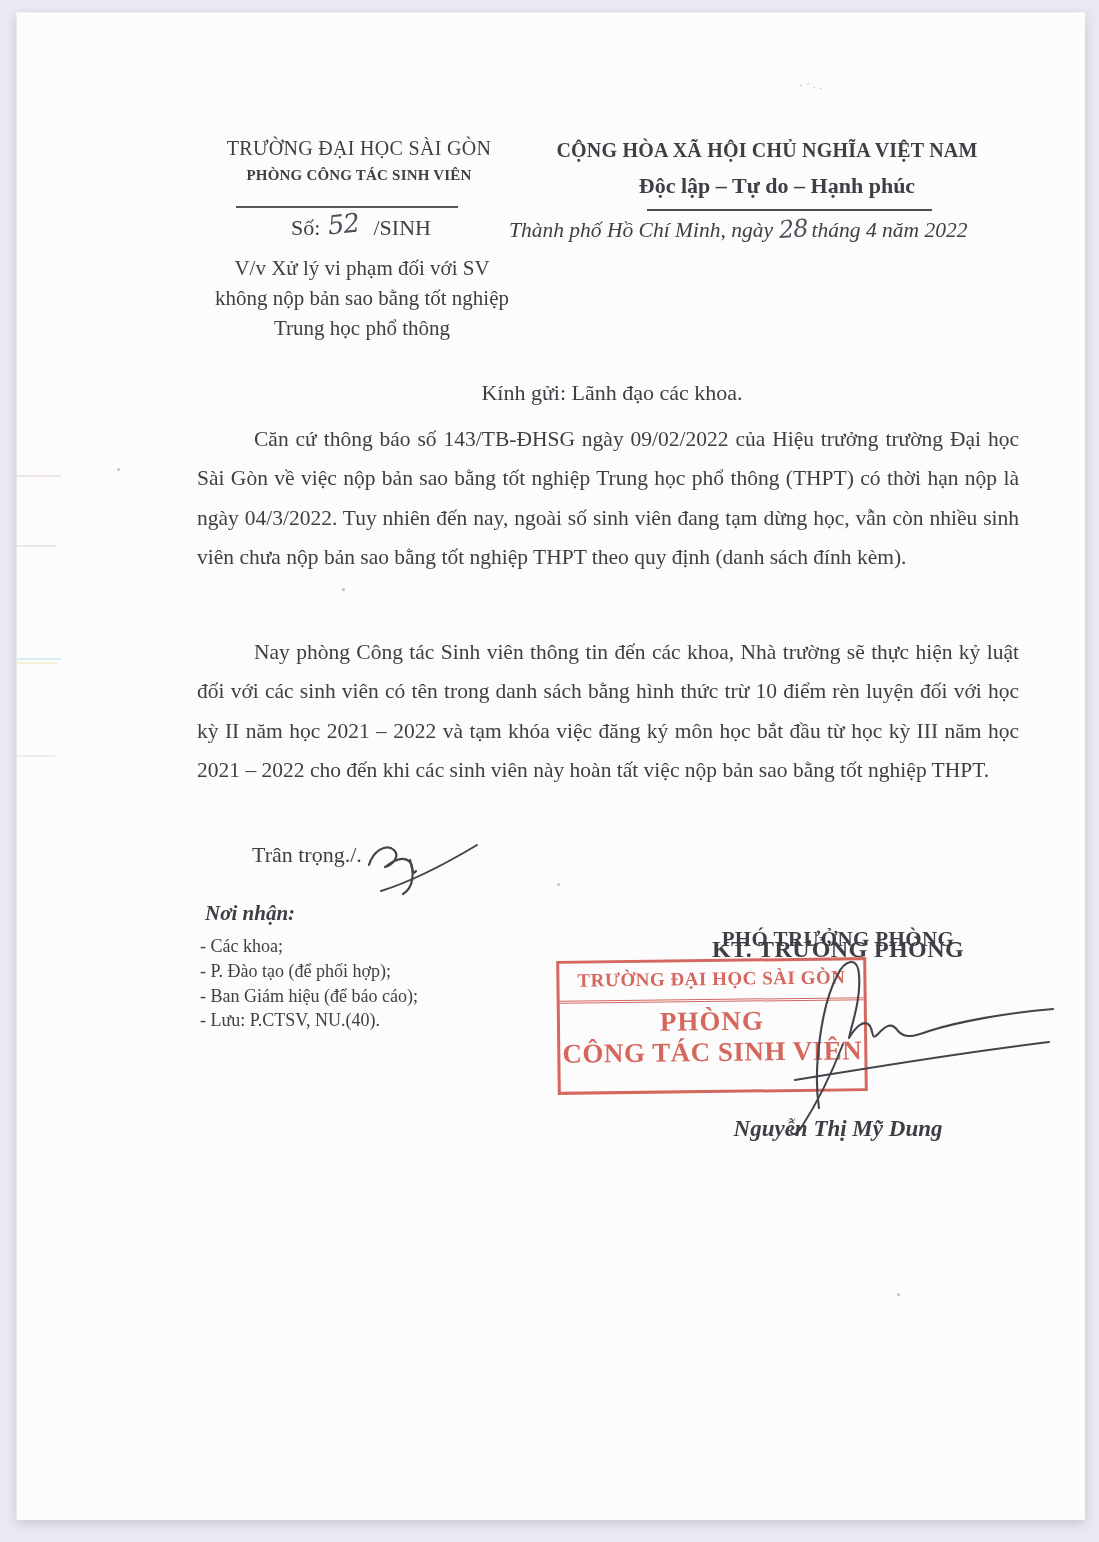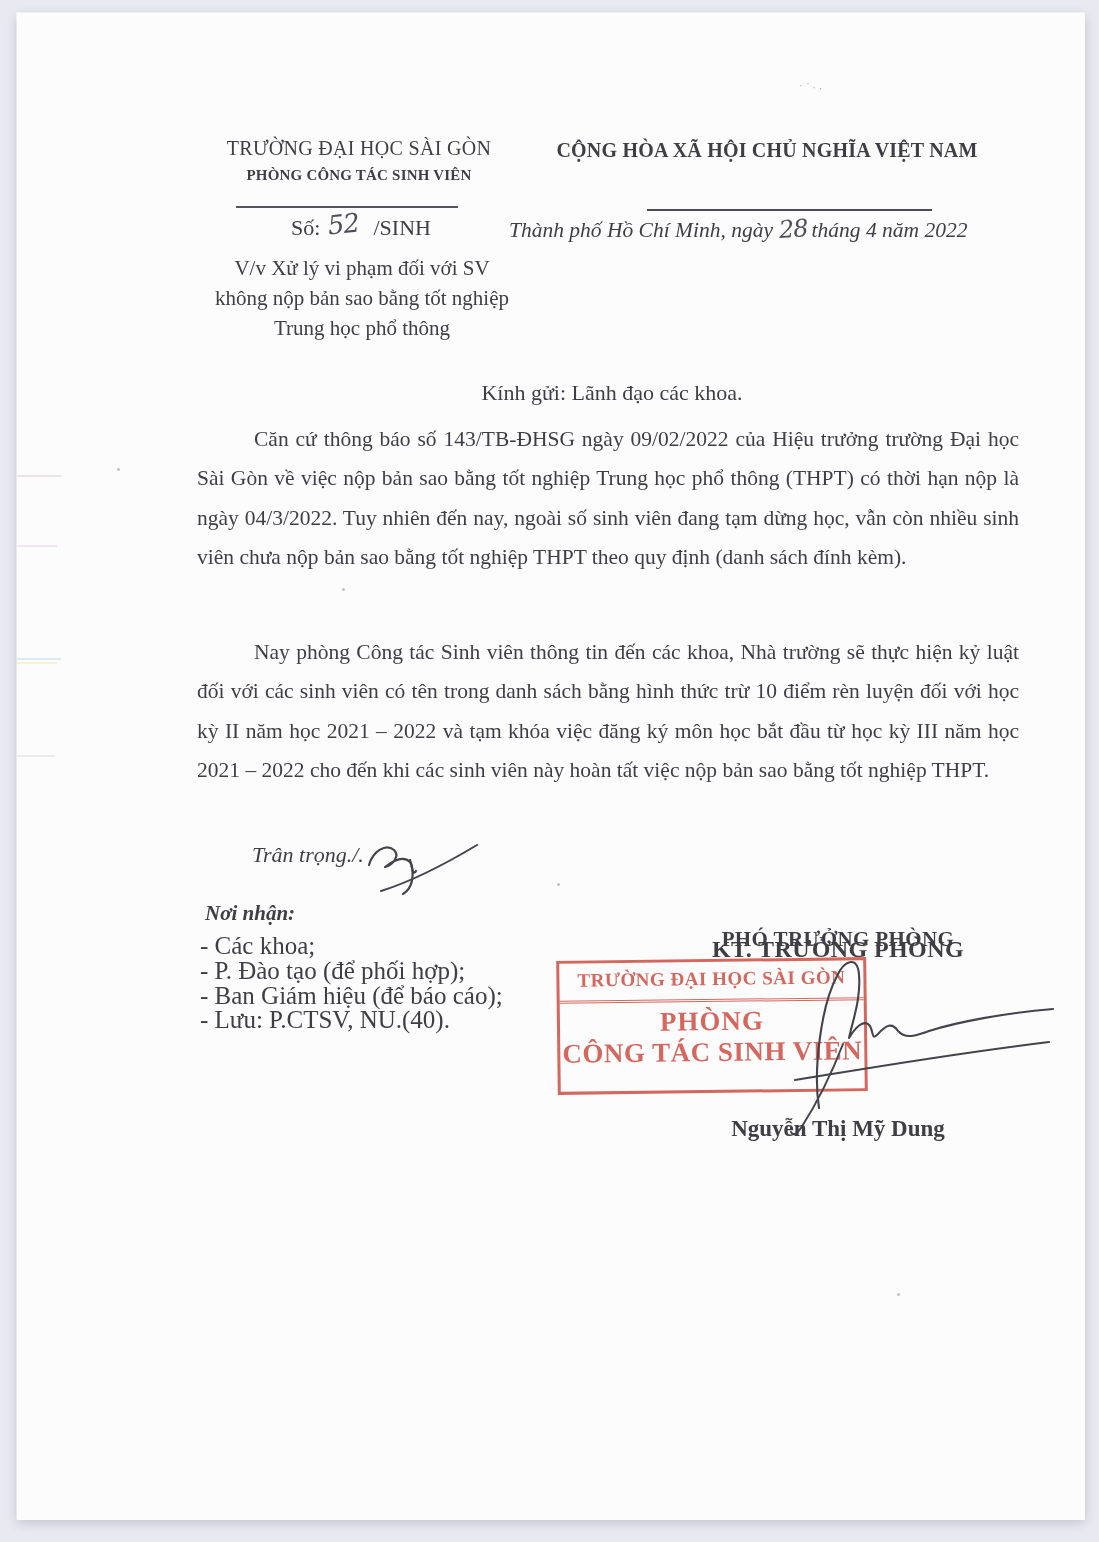--- a/index.html
+++ b/index.html
@@ -53,28 +53,28 @@
 
   .para {
     left: 180px; width: 822px;
     font-size: 21.5px; line-height: 39.4px;
     text-align: justify; text-indent: 57px;
     margin: 0;
   }
   .p1 { top: 407px; }
   .p2 { top: 620px; }
 
-  .closing { left: 235px; top: 829px; font-size: 22px; font-style: italic; }
+  .closing { left: 235px; top: 829px; font-size: 22px; }
 
   .recipients-label { left: 188px; top: 888px; font-size: 21px; font-weight: bold; font-style: italic; }
-  .recipients { left: 183px; top: 921px; font-size: 25px; line-height: 24.8px; }
+  .recipients { left: 183px; top: 921px; font-size: 18px; line-height: 24.8px; }
 
   .signer-title1 { left: 620px; top: 886px; width: 402px; font-size: 24px; font-weight: bold; letter-spacing: .4px; margin-top: 37px; }
   .signer-title2 { left: 620px; top: 914px; width: 402px; font-size: 21px; font-weight: bold; letter-spacing: .4px; }
-  .signer-name   { left: 620px; top: 1103px; width: 402px; font-size: 23px; font-weight: bold; }
+  .signer-name   { left: 620px; top: 1103px; width: 402px; font-size: 23px; font-weight: bold; font-style: italic; }
 
   .stamp {
     left: 540px; top: 946px; width: 310px; height: 134px;
     border: 3px solid var(--stamp-red, #cf5349);
     color: var(--stamp-red, #cf5349);
     transform: rotate(-0.7deg);
     opacity: .88;
     box-sizing: border-box;
     text-align: center;
   }
@@ -107,20 +107,21 @@
 
   <div class="abs ctr org-parent">TRƯỜNG ĐẠI HỌC SÀI GÒN</div>
   <div class="abs ctr org">PHÒNG CÔNG TÁC SINH VIÊN</div>
   <div class="abs org-underline"></div>
 
   <div class="abs doc-number">
     <span>Số:</span><span class="hand">52</span><span class="suffix">/SINH</span>
   </div>
 
   <div class="abs ctr national-title">CỘNG HÒA XÃ HỘI CHỦ NGHĨA VIỆT NAM</div>
+  <div class="abs ctr motto">Độc lập – Tự do – Hạnh phúc</div>
   <div class="abs motto-underline"></div>
 
   <div class="abs date-line">
     <span>Thành phố Hồ Chí Minh, ngày</span><span class="hand">28</span><span>tháng 4 năm 2022</span>
   </div>
 
   <div class="abs ctr subject">
     <div>V/v Xử lý vi phạm đối với SV</div>
     <div>không nộp bản sao bằng tốt nghiệp</div>
     <div>Trung học phổ thông</div>

